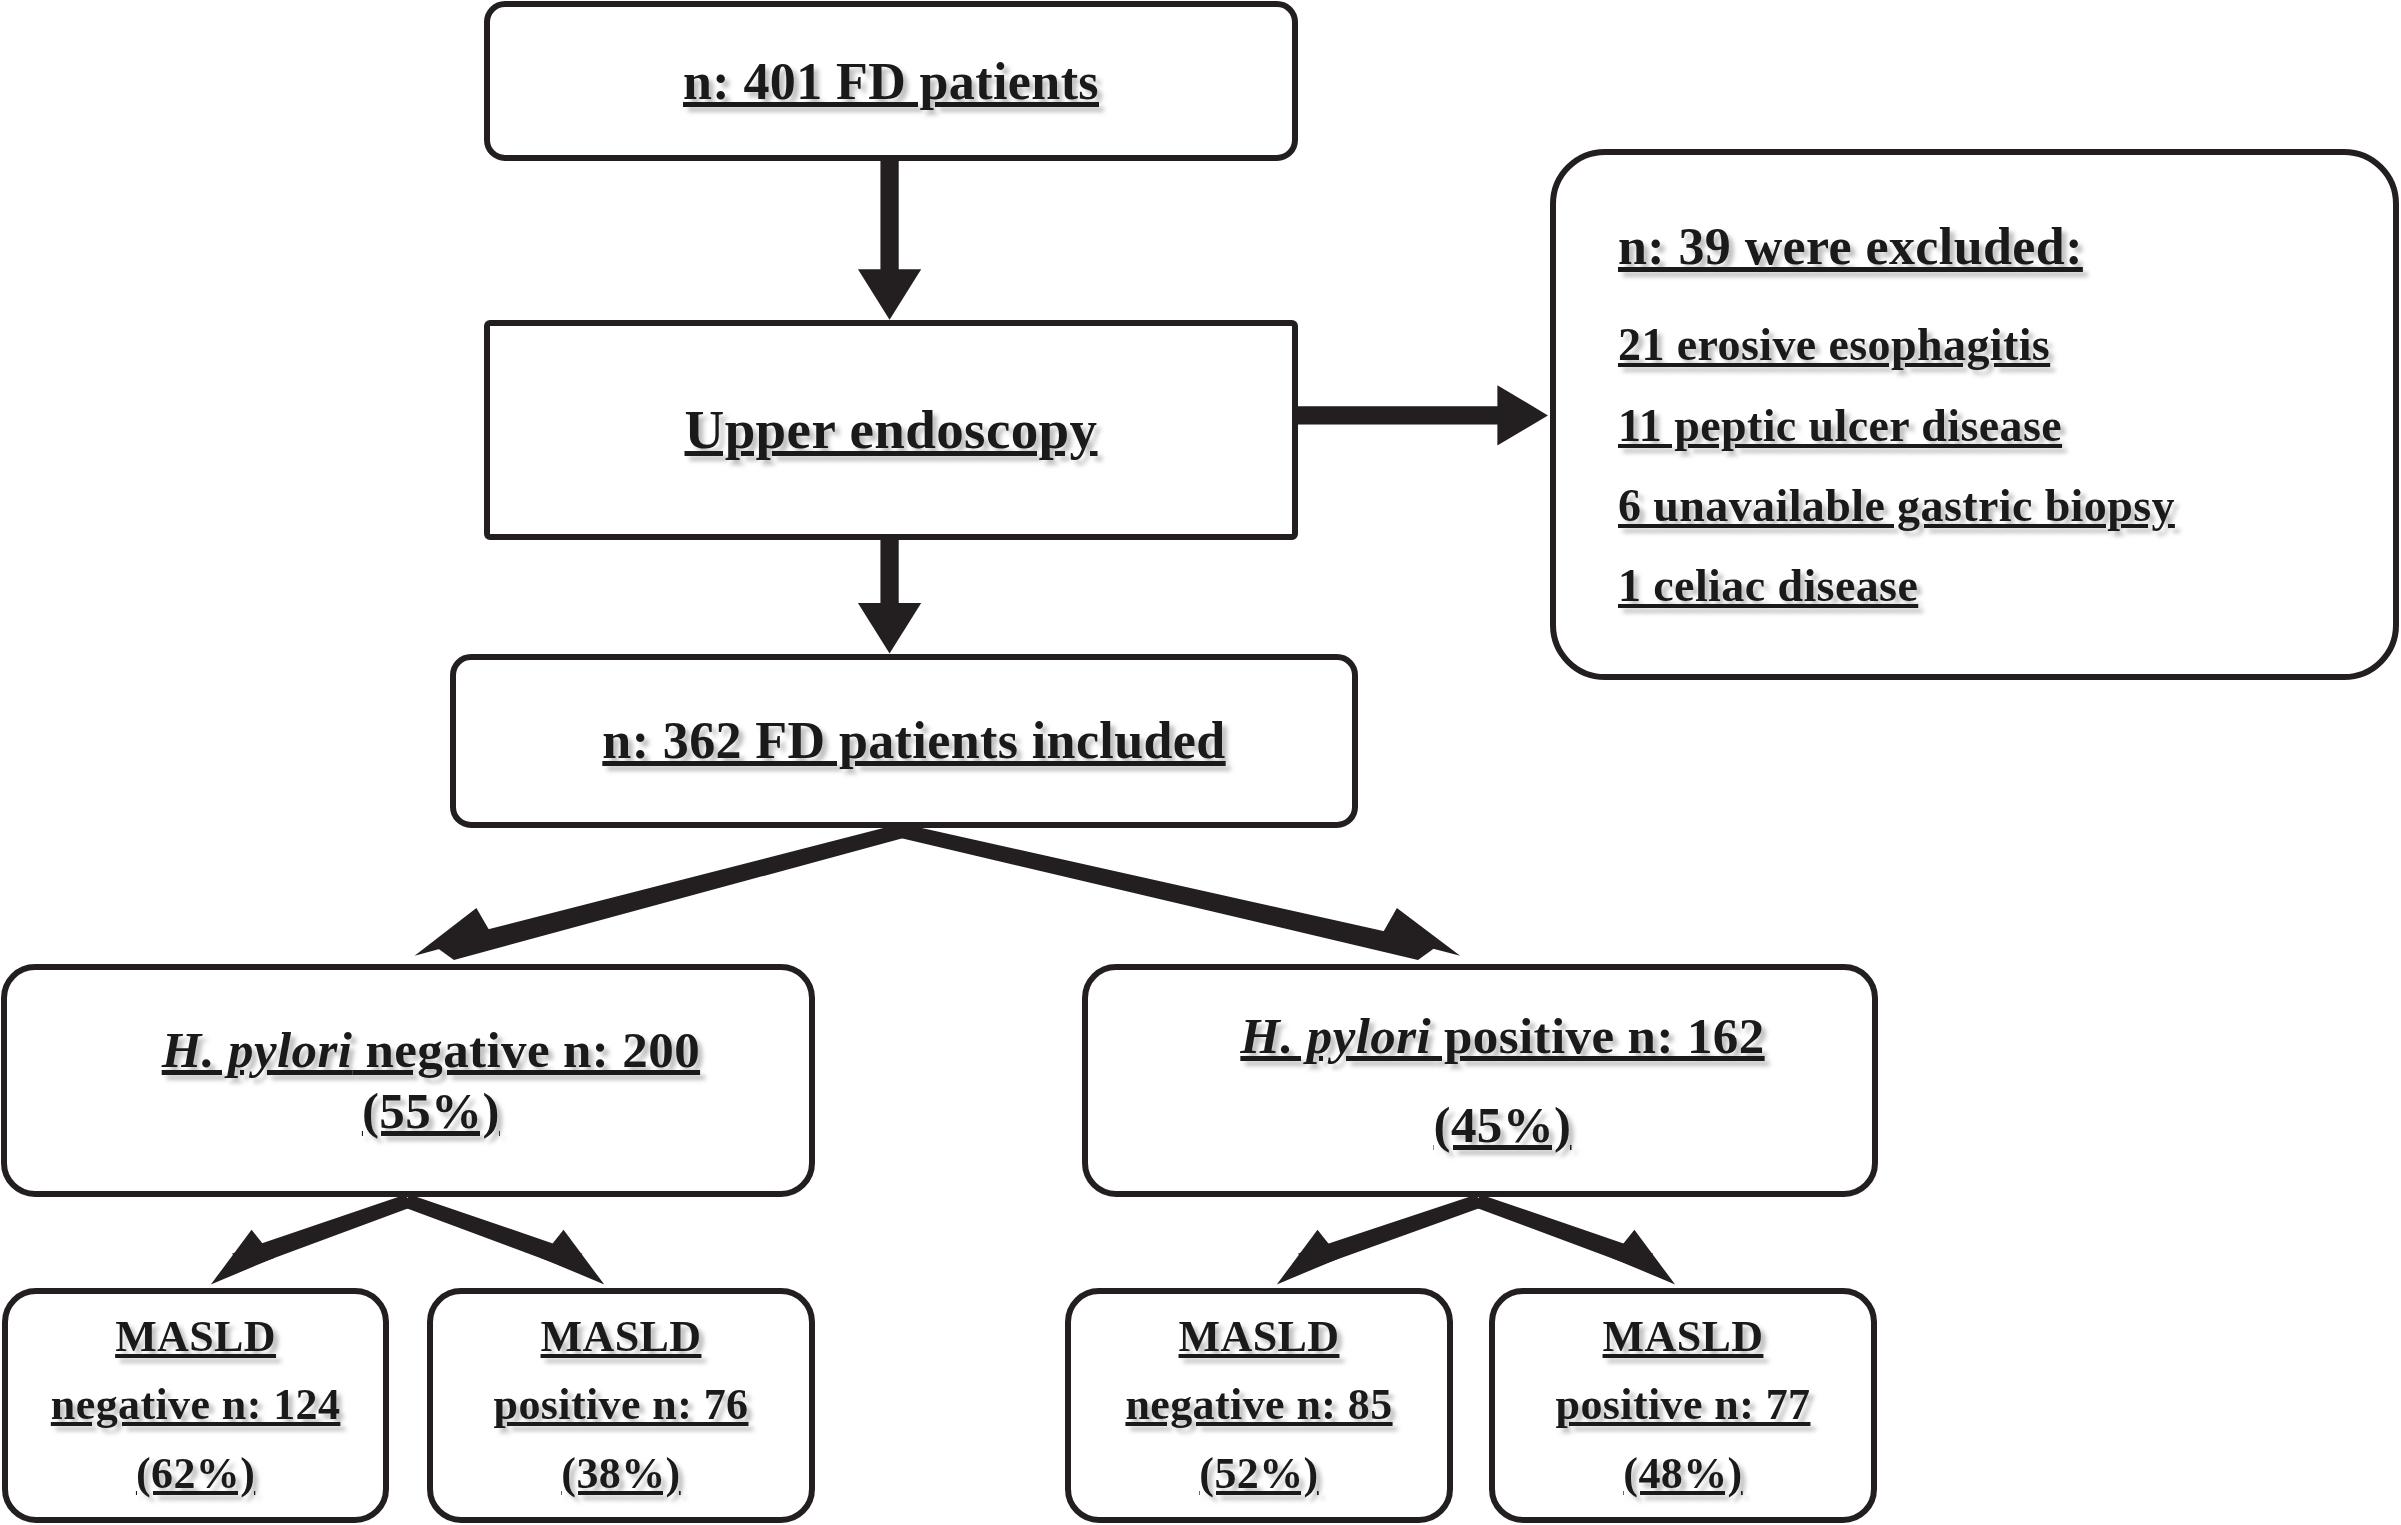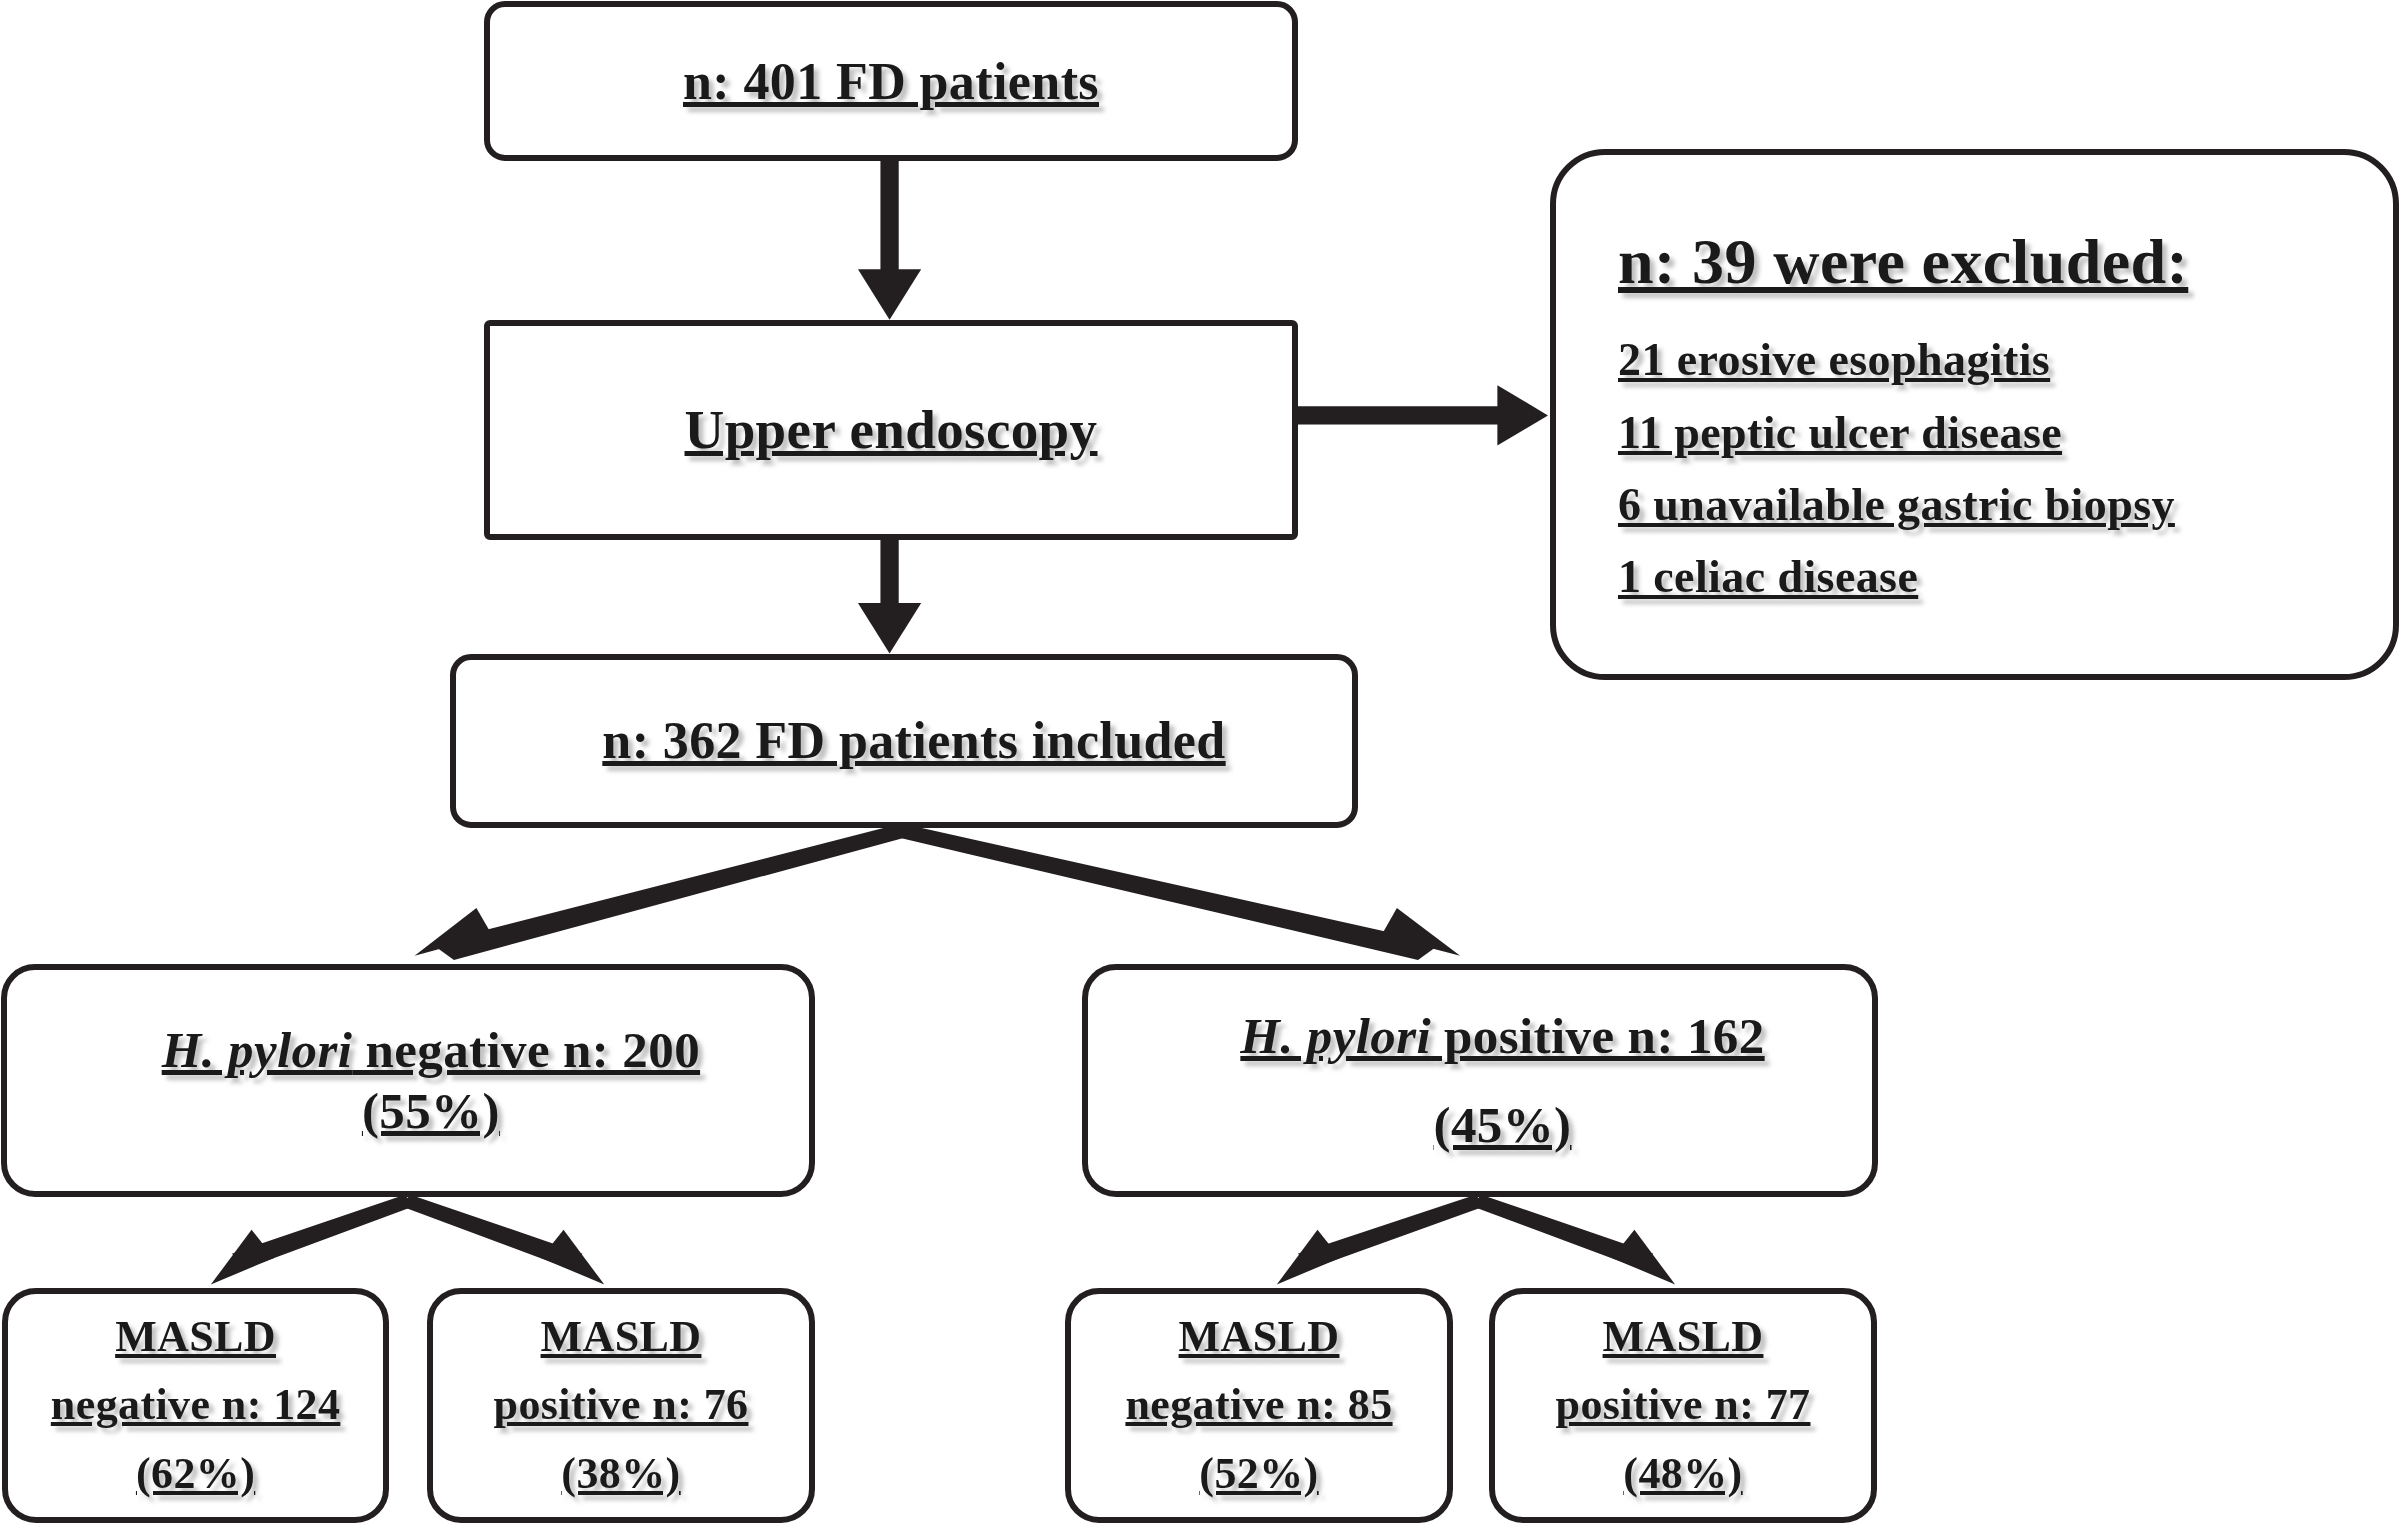--- a/index.html
+++ b/index.html
@@ -50,22 +50,22 @@
   #node-endoscopy .line{ font-size:55px; }
 
   #node-excluded{
     left:1550px; top:149px; width:849px; height:531px;
     border-radius:55px;
     align-items:flex-start;
     justify-content:center;
     padding:0 0 0 62px;
   }
   #node-excluded .line{ text-align:left; }
-  #node-excluded .hdr{ font-size:64px; margin-bottom:15.5px; }
-  #node-excluded .itm{ font-size:46px; margin-top:18px; }
+  #node-excluded .hdr{ font-size:52px; margin-bottom:15.5px; }
+  #node-excluded .itm{ font-size:46px; margin-top:26px; }
 
   #node-included{
     left:450px; top:654px; width:908px; height:174px;
     border-radius:21px;
     padding-left:20px;
   }
   #node-included .line{ font-size:52px; }
 
   #node-hp-neg{
     left:1.4px; top:964px; width:814px; height:233px;

